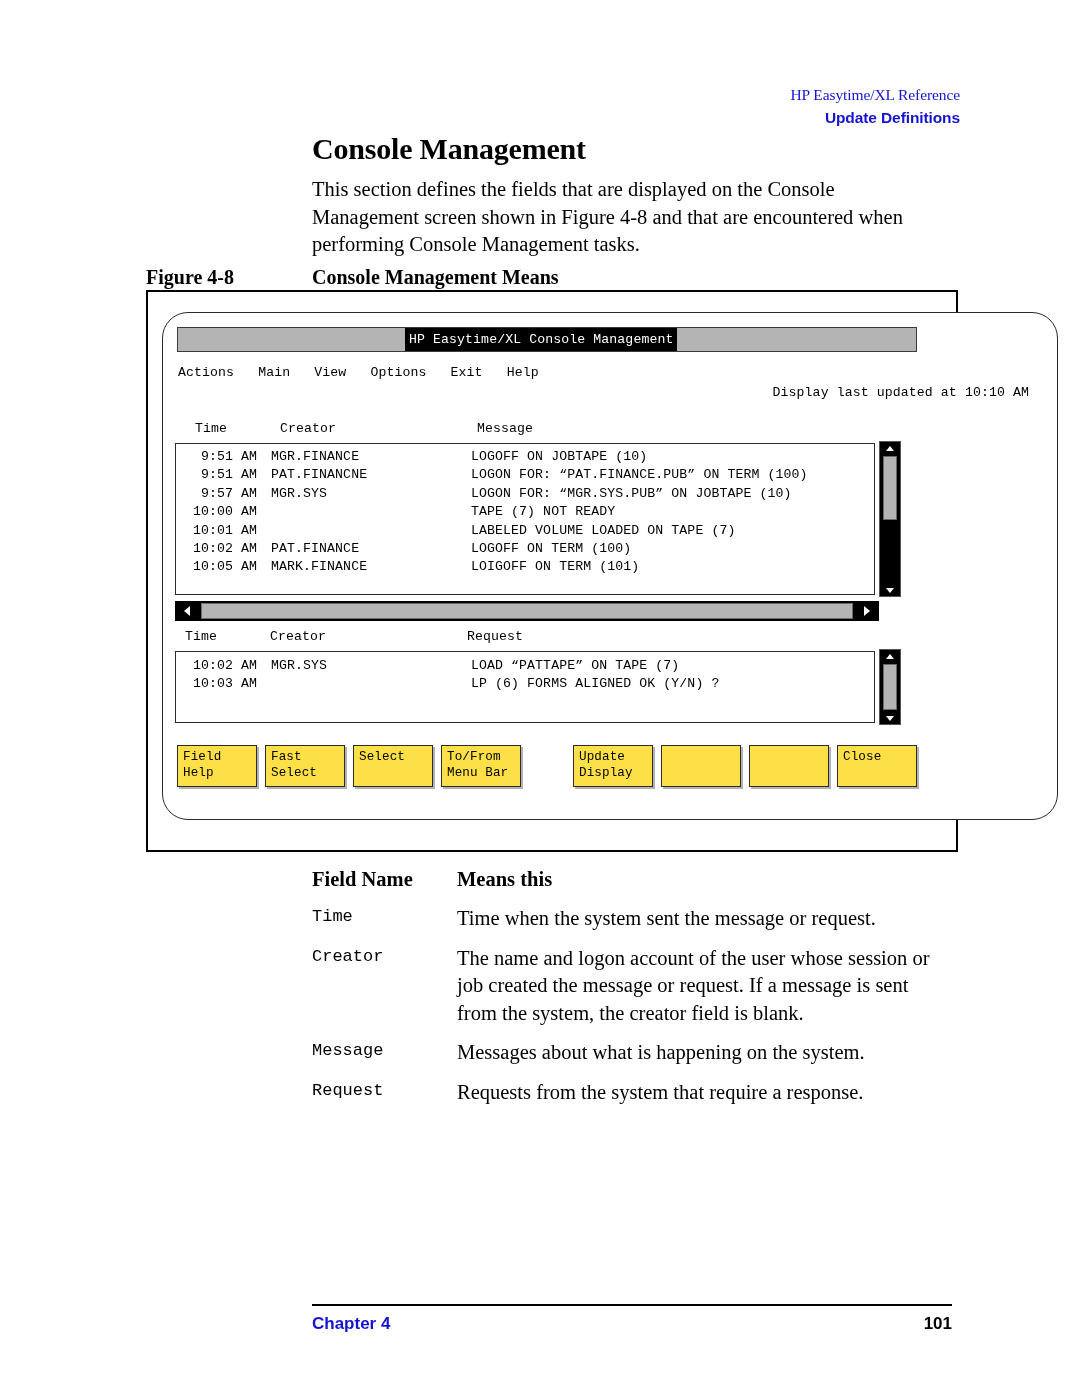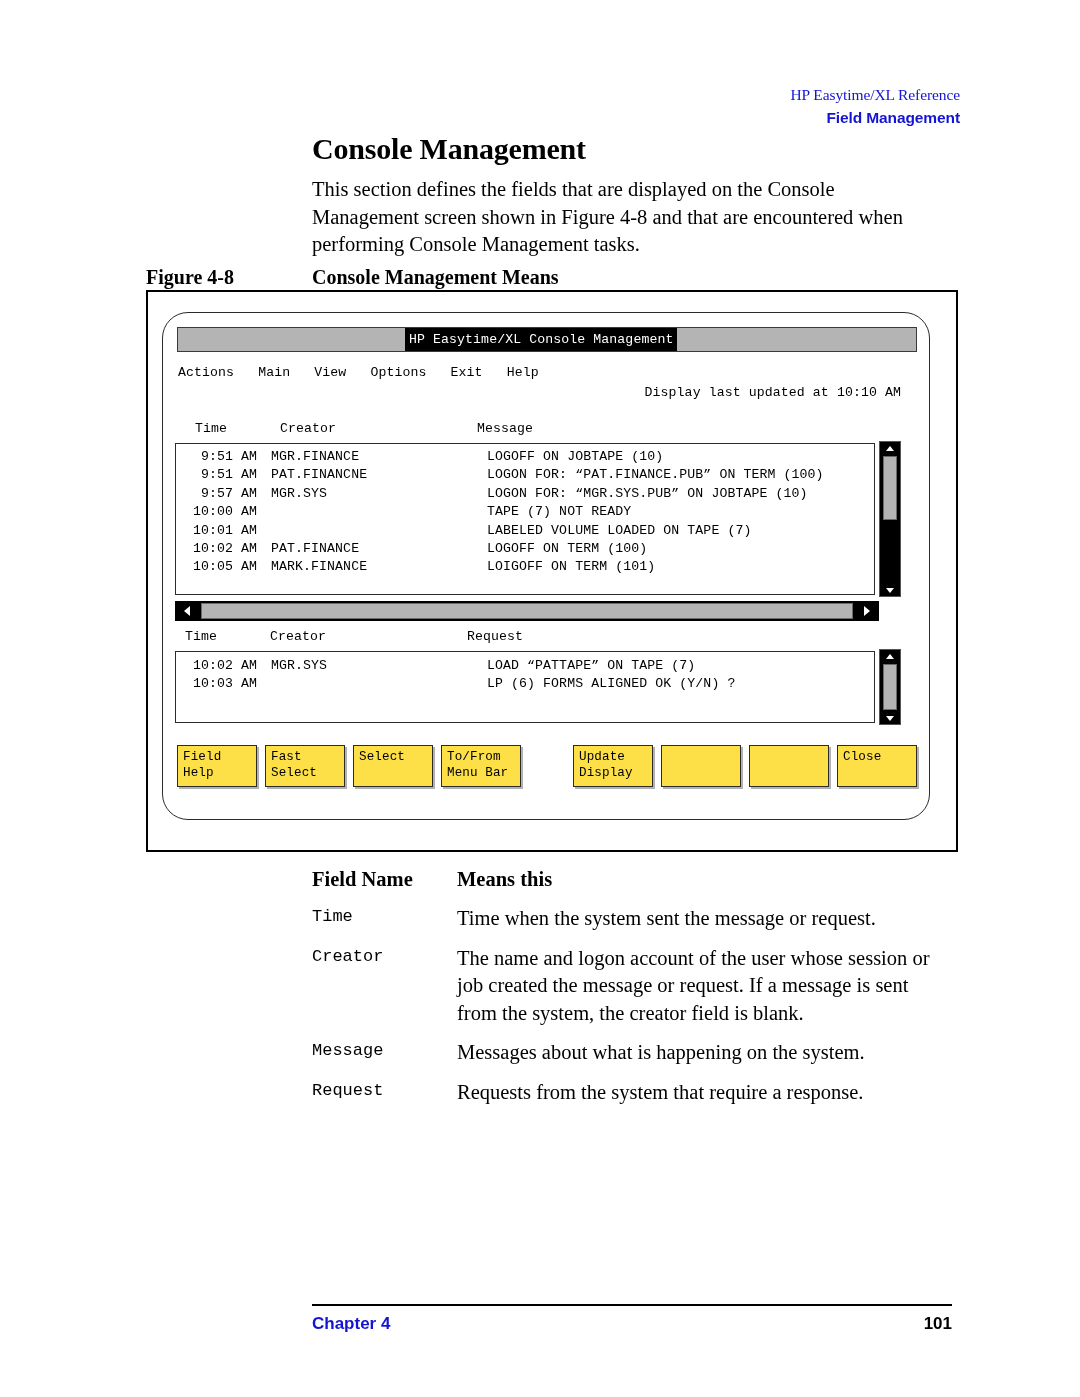--- a/index.html
+++ b/index.html
@@ -85,21 +85,21 @@
     border: 2px solid #000;
     box-sizing: border-box;
     background: #fff;
   }
 
   
   .terminal {
     position: absolute;
     left: 14px;
     top: 20px;
-    width: 768px;
+    width: 896px;
     height: 508px;
     border: 1.6px solid #2b2b2b;
     border-radius: 26px;
     box-sizing: border-box;
     background: #fff;
   }
 
   
   .term-inner {
     position: absolute;
@@ -193,21 +193,21 @@
   .panel-messages .row:first-child { margin-top: 5px; }
   .panel-requests .row:first-child { margin-top: 6px; }
   .c-time {
     display: inline-block;
     width: 85px;
     text-align: right;
     padding-right: 14px;
     box-sizing: border-box;
   }
   .c-creator { display: inline-block; width: 200px; }
-  .c-text    { display: inline-block; margin-left: 16px; }
+  .c-text    { display: inline-block; }
 
   
   .vscroll {
     position: absolute;
     width: 22px;
     background: #000;
     border: 1px solid #555;
     box-sizing: border-box;
   }
   .vscroll-messages { left: 716px; top: 128px; height: 156px; }
@@ -373,21 +373,21 @@
     color: #000;
   }
 </style>
 </head>
 <body>
 
 <div class="page">
 
   <div class="doc-header">
     <div class="line1">HP Easytime/XL Reference</div>
-    <div class="line2">Field Management</div>
+    <div class="line2">Update Definitions</div>
   </div>
 
   <div class="section-title">Console Management</div>
   <div class="intro">This section defines the fields that are displayed on the Console Management screen shown in Figure 4-8 and that are encountered when performing Console Management tasks.</div>
 
   <div class="fig-caption">
     <span class="fig-num">Figure 4-8</span><span>Console Management Means</span>
   </div>
 
   <div class="figure-box">

